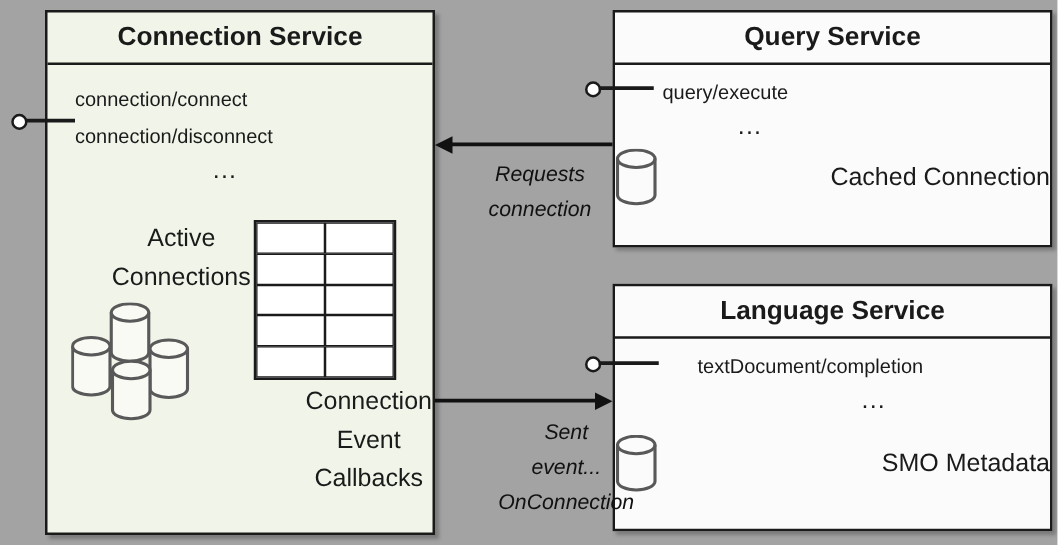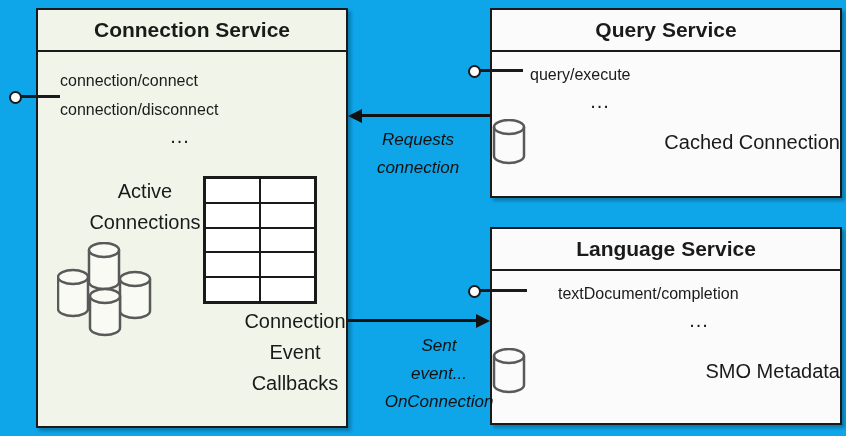--- a/index.html
+++ b/index.html
@@ -1,31 +1,31 @@
 <!DOCTYPE html>
 <html><head>
 <meta charset="utf-8">
 <style>
   html,body{margin:0;padding:0;background:#ffffff;}
   #canvas{
-    position:relative;width:846px;height:436px;background:#0ea5e9;overflow:hidden;
+    position:relative;width:846px;height:436px;background:#a3a3a3;overflow:hidden;
     font-family:"Liberation Sans","DejaVu Sans",sans-serif;color:#1a1a1a;
   }
   .box{position:absolute;border:2px solid #1a1a1a;box-sizing:border-box;
        box-shadow:3px 3px 3px rgba(0,0,0,0.25);}
   .box.green{background:#f1f5e9;}
   .box.white{background:#fbfbfb;}
   .box-header{height:40px;border-bottom:2px solid #1a1a1a;display:flex;
        align-items:center;justify-content:center;font-weight:bold;font-size:21px;}
   .abs{position:absolute;}
   .method-line{font-size:16px;line-height:29px;white-space:nowrap;}
   .ellipsis-line{font-size:20px;line-height:24px;text-align:center;letter-spacing:1px;}
   .center-label{text-align:center;font-size:20px;line-height:31px;padding-left:32px;}
   .flow-label{position:absolute;width:132px;text-align:center;font-style:italic;
-       font-size:17px;line-height:28px;color:#111;}
+       font-size:17px;line-height:28px;color:#111;margin-left:14px;}
   .arrow-line{position:absolute;height:3px;background:#111;}
   .arrow-head{position:absolute;width:0;height:0;}
   .arrow-head.left{border-top:7px solid transparent;border-bottom:7px solid transparent;
        border-right:14px solid #111;}
   .arrow-head.right{border-top:7px solid transparent;border-bottom:7px solid transparent;
        border-left:14px solid #111;}
   .lolli-line{position:absolute;height:2.5px;background:#1a1a1a;}
   .lolli-circle{position:absolute;width:9px;height:9px;border:2.5px solid #1a1a1a;
        border-radius:50%;background:#ffffff;}
   .cb-table{position:absolute;display:grid;grid-template-columns:1fr 1fr;

